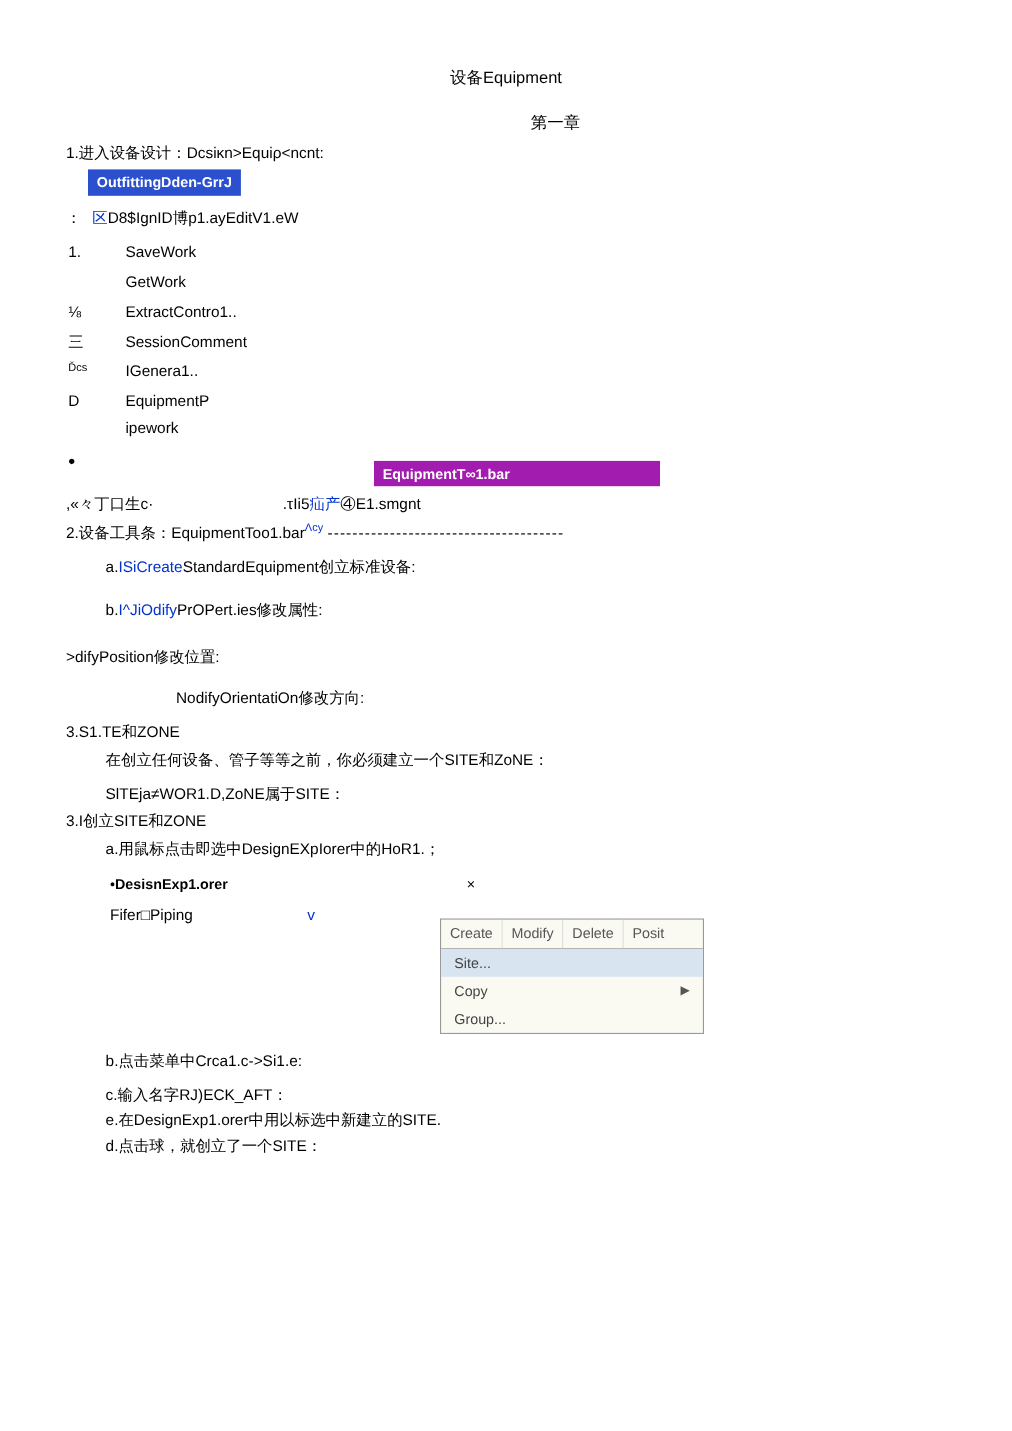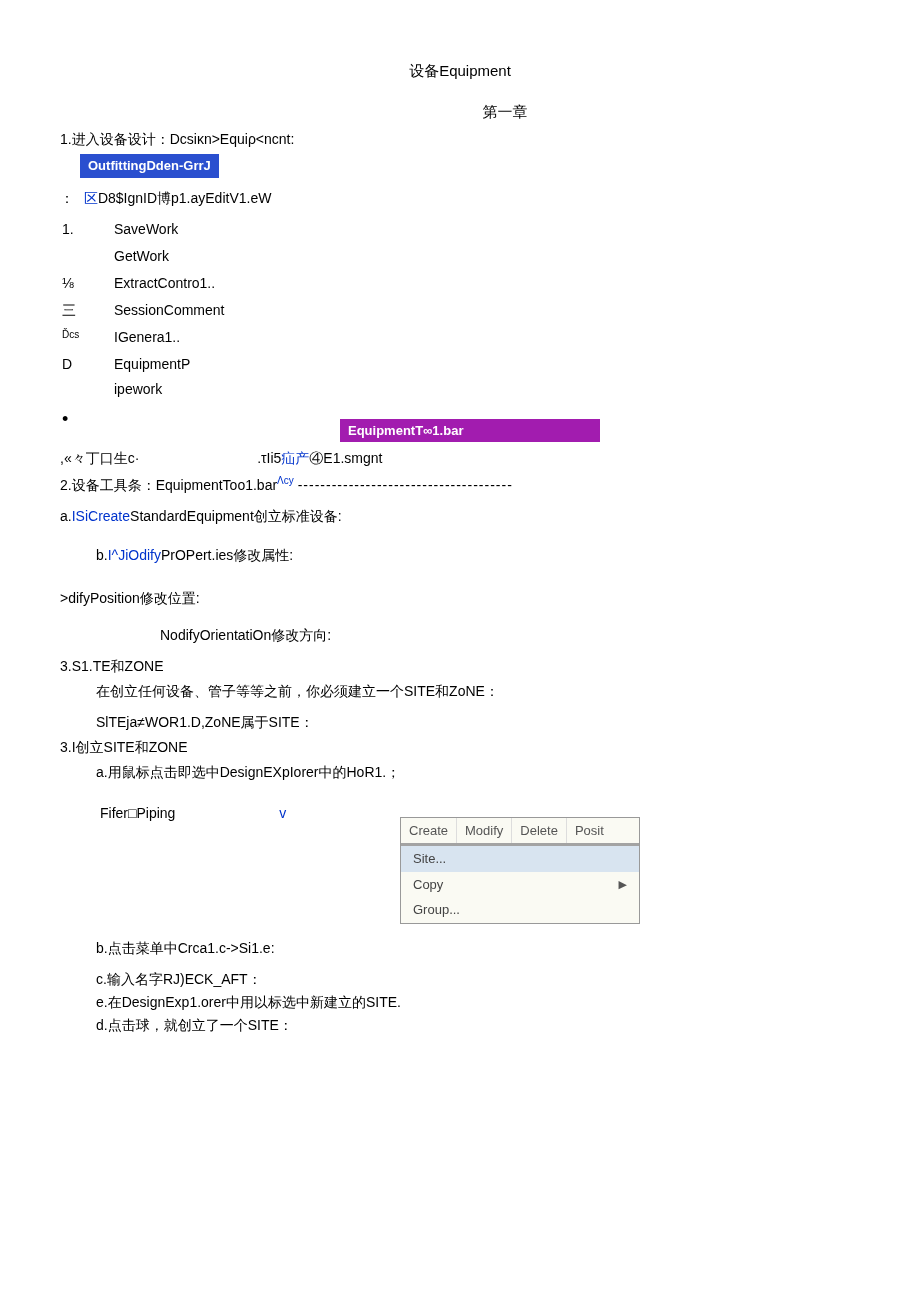--- a/index.html
+++ b/index.html
@@ -30,21 +30,21 @@
       color: #fff;
       font-weight: bold;
       padding: 2px 8px;
       font-size: 13px;
       width: 260px;
     }
     .link-blue { color: #0033cc; }
     .menu-table { margin-top: 6px; }
     .menu-table td { vertical-align: top; padding: 2px 10px 2px 0; font-size: 14px; }
     .menu-left { font-size: 20px; width: 50px; }
-    .indent-a { margin-top: 10px; margin-bottom: 10px; }
+    .indent-a { margin-left: 36px; margin-top: 10px; margin-bottom: 10px; }
     .indent-b { margin-left: 36px; margin-top: 18px; margin-bottom: 10px; }
     .indent-c { margin-top: 22px; margin-bottom: 10px; }
     .indent-d { margin-left: 100px; margin-top: 16px; margin-bottom: 10px; }
     .indent-zone { margin-left: 36px; margin-top: 4px; margin-bottom: 4px; }
     .tree-box { margin-left: 40px; margin-top: 12px; }
     .tree-header { font-size: 13px; }
     .tree-close { font-weight: normal; }
     .filter-line { margin-top: 8px; font-size: 14px; }
     .tree-inner { margin-left: 30px; margin-top: 4px; }
     .blue-small {
@@ -61,21 +61,21 @@
     .explorer-left { width: 260px; }
     .menu-panel {
       border: 1px solid #999;
       background: #fafaf3;
       font-size: 13px;
       width: 240px;
       margin-top: 2px;
     }
     .menu-tabs {
       display: flex;
-      border-bottom: 3px solid #a3a3a3;
+      border-bottom: 1px solid #a3a3a3;
     }
     .menu-tab {
       padding: 3px 8px;
       color: #555;
       border-right: 1px solid #ddd;
       font-size: 13px;
     }
     .menu-body { }
     .menu-item { padding: 3px 12px; color: #444; display: flex; justify-content: space-between; align-items: center; }
     .menu-item.selected { background: #d8e4f0; }
@@ -165,20 +165,25 @@
 
 <div class="indent-d">NodifyOrientatiOn修改方向:</div>
 
 <div class="section-line" style="margin-top:10px;">3.S1.TE和ZONE</div>
 <div class="indent-zone">在创立任何设备、管子等等之前，你必须建立一个SITE和ZoNE：</div>
 <div class="indent-zone" style="margin-top:10px;">SlTEja≠WOR1.D,ZoNE属于SITE：</div>
 <div class="section-line">3.I创立SITE和ZONE</div>
 <div class="indent-zone">a.用鼠标点击即选中DesignEXpIorer中的HoR1.；</div>
 
 <div class="tree-box">
+  <div class="tree-header">
+    <span>•</span><b>DesisnExp1.orer</b>
+    <span class="spacer-right"></span>
+    <span class="tree-close">×</span>
+  </div>
 
   <div class="explorer-row">
     <div class="explorer-left">
       <div class="filter-line">
         <span>Fifer□Piping</span>
         <span class="v-letter">v</span>
       </div>
     </div>
 
     <div style="margin-left:40px;margin-top:20px;">

